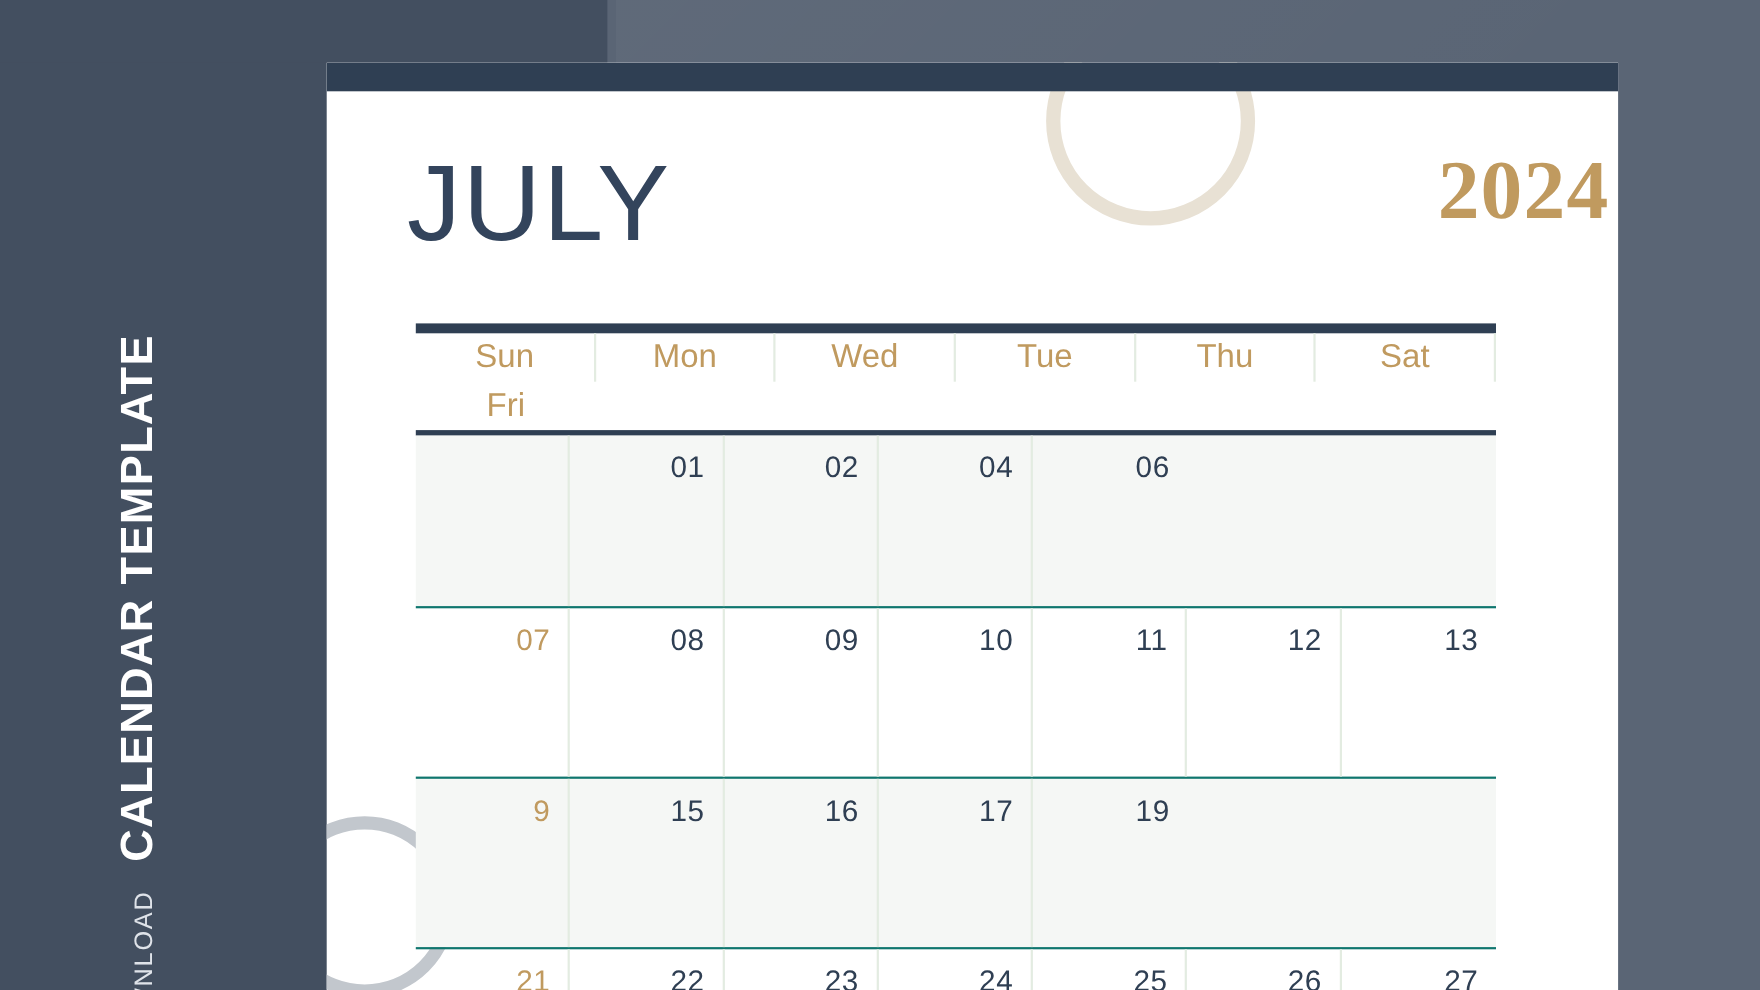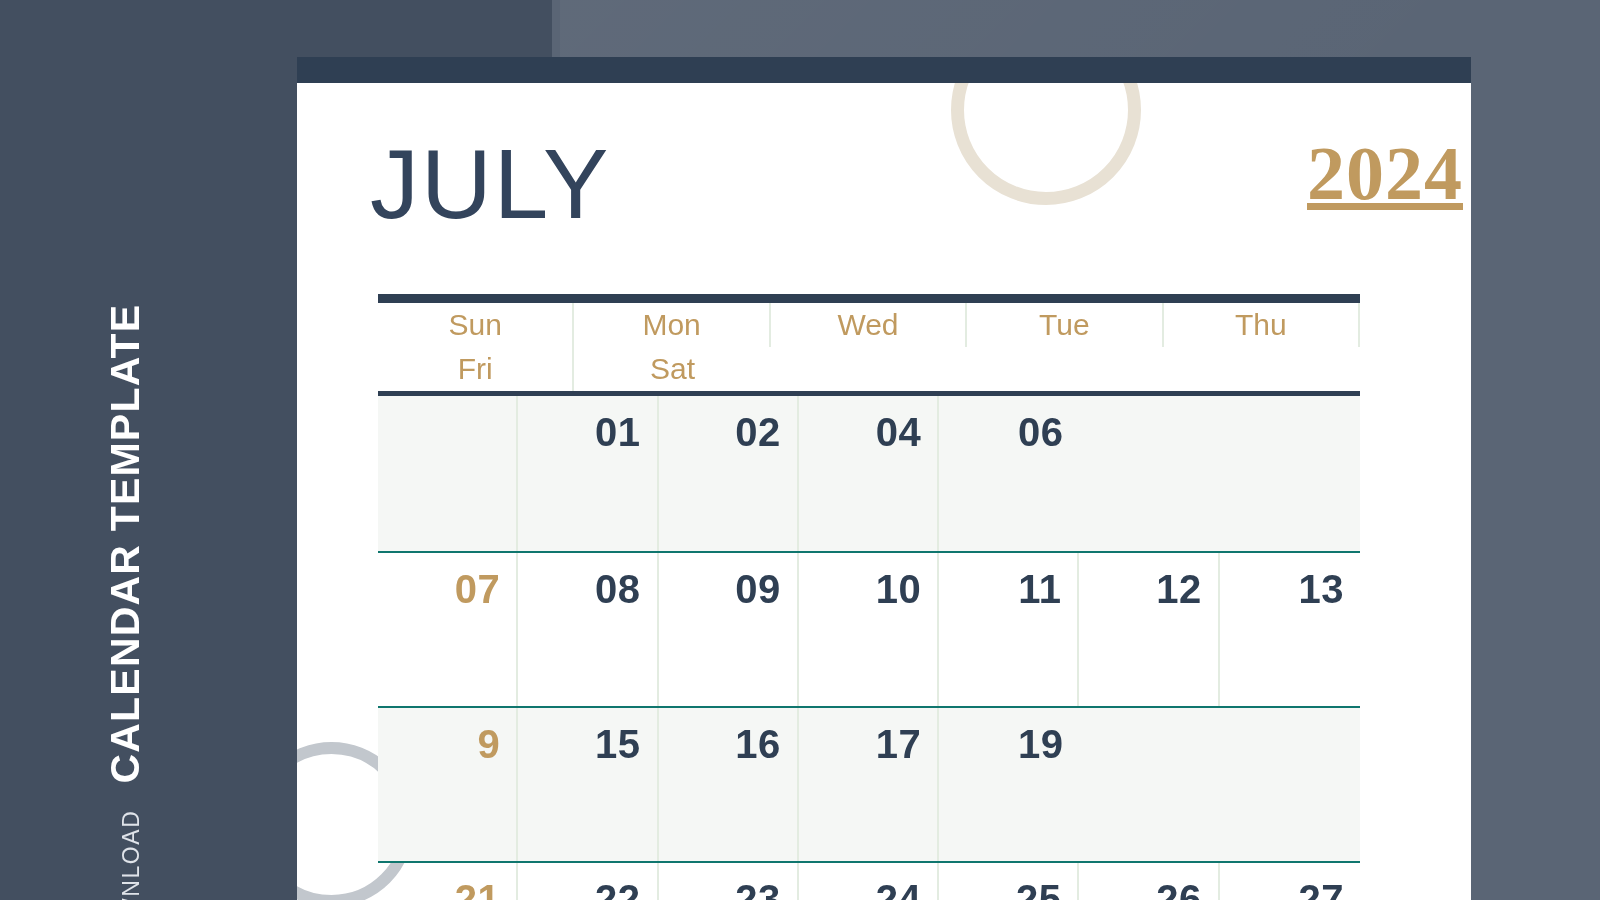--- a/index.html
+++ b/index.html
@@ -122,21 +122,20 @@
   }
   .year-title {
     color:#c09a5f;
     font-family:"Liberation Serif", serif;
     font-size:76px;
     font-weight:700;
     line-height:1;
     letter-spacing:1px;
     margin-right:-28px;
     white-space:nowrap;
-    text-decoration:underline;
   }
 
   
   .cal {
     position:absolute;
     left:81px; top:211px;
     width:982px;
   }
   .rule-thick {
     height:9px;
@@ -144,21 +143,21 @@
     width:100%;
   }
   .rule-mid {
     height:5px;
     background:#2f3f53;
     width:100%;
   }
 
   .dow-row {
     display:grid;
-    grid-template-columns:repeat(5, 1fr);
+    grid-template-columns:repeat(6, 1fr);
     height:88px;
   }
   .dow {
     display:flex;
     align-items:center;
     justify-content:center;
     color:#c09a5f;
     font-size:30px;
     font-weight:400;
     border-right:2px solid #e3ece1;
@@ -174,22 +173,22 @@
   .week + .week { border-top:2px solid #0f766e; }
 
   .cell {
     position:relative;
     border-right:2px solid #e3ece1;
     padding:14px 16px 0 0;
     text-align:right;
   }
   .cell:last-child { border-right:none; }
   .daynum {
-    font-size:40px;
-    font-weight:700;
+    font-size:27px;
+    font-weight:400;
     color:#2f3f53;
     letter-spacing:0.5px;
   }
   .daynum.sun { color:#c09a5f; }
   .daynum.empty { visibility:hidden; }
 </style>
 </head>
 <body>
 
 <div id="stage">
@@ -222,22 +221,22 @@
 
       <div class="cal">
         <div class="rule-thick"></div>
 
         <div class="dow-row">
             <div class="dow">Sun</div>
             <div class="dow">Mon</div>
             <div class="dow">Wed</div>
             <div class="dow">Tue</div>
             <div class="dow">Thu</div>
+            <div class="dow">Sat</div>
             <div class="dow">Fri</div>
-            <div class="dow">Sat</div>
           </div>
 
         <div class="rule-mid"></div>
 
         <div id="weeks">
             <div class="week shade">
               <div class="cell">
                 <div class="daynum sun empty"></div>
               </div>
               <div class="cell">

